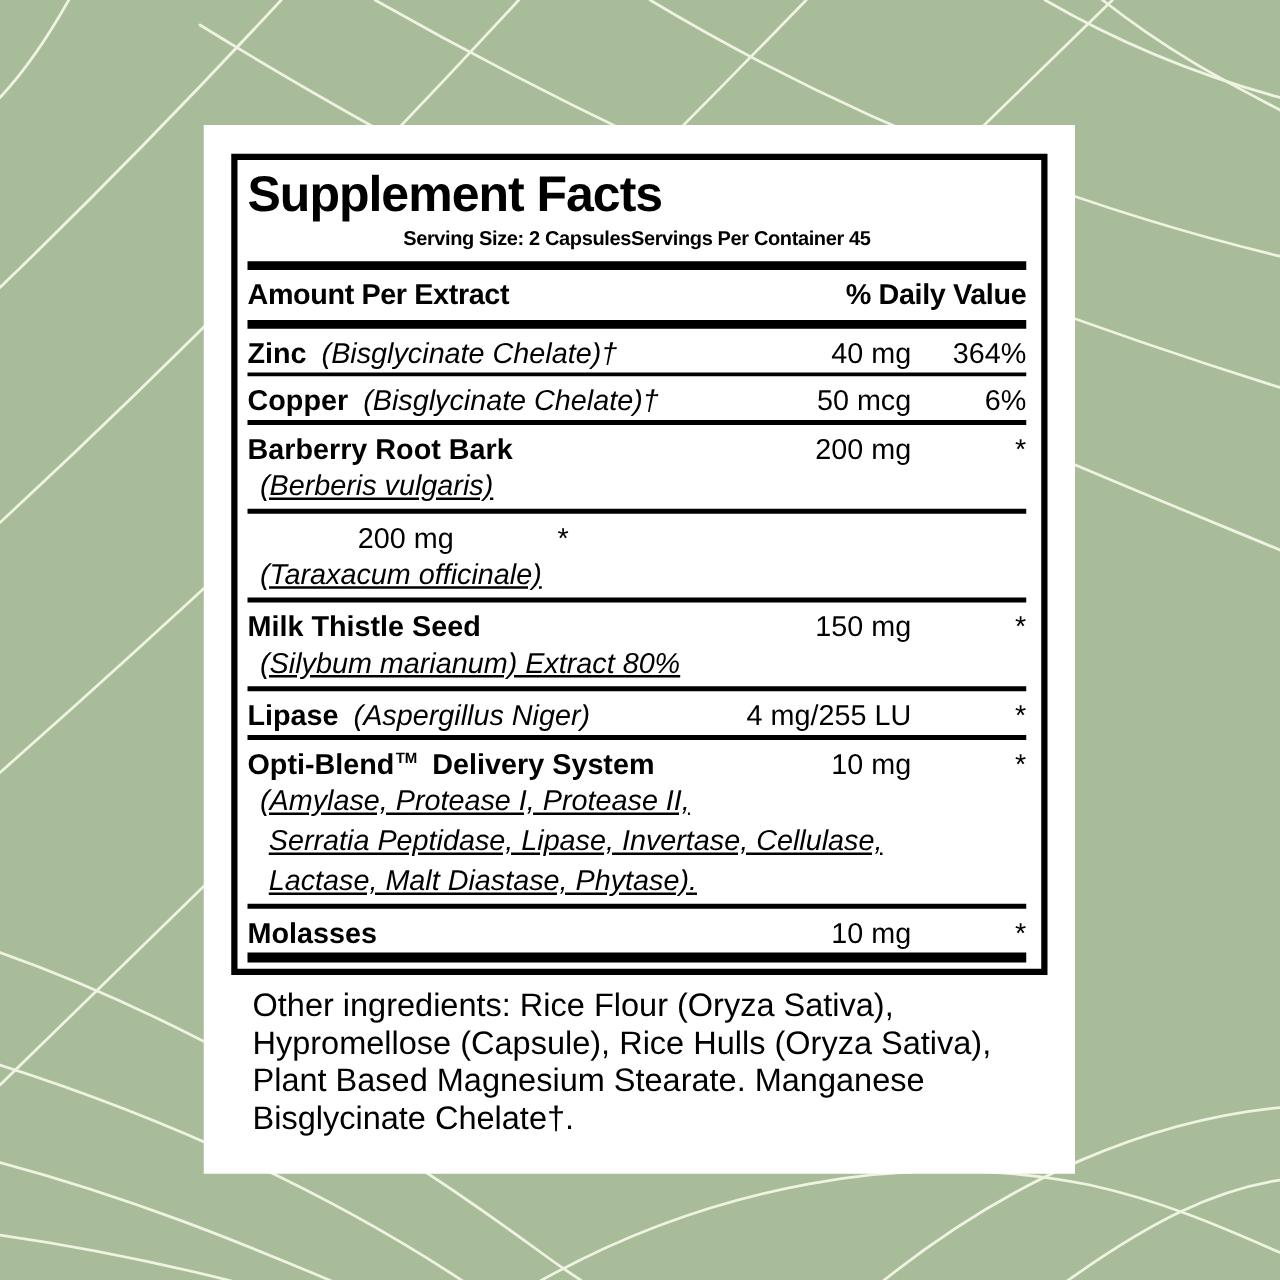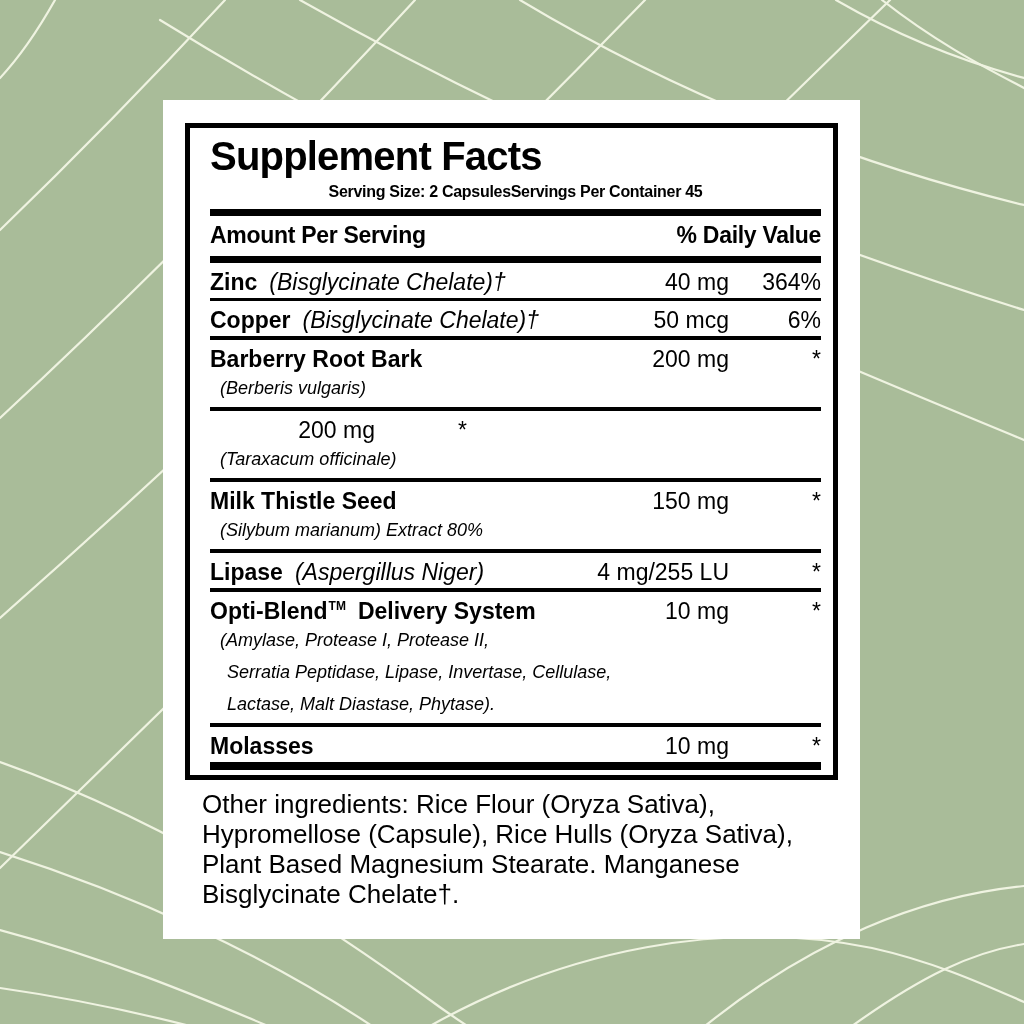--- a/index.html
+++ b/index.html
@@ -13,21 +13,21 @@
   .waves path{fill:none;stroke:#eff3e1;stroke-width:2.2;stroke-linecap:round;}
 
   .card{
     position:absolute;left:163px;top:100px;width:697px;
     background:#ffffff;
     padding:23px 22px 18px 22px;
     box-sizing:border-box;
   }
   .factbox{
     border:5px solid #000;
-    padding:4px 12px 5px 20px;
+    padding:4px 12px 5px 8px;
   }
   .title{
     font-size:40px;font-weight:700;letter-spacing:-0.8px;
     line-height:1.12;padding:2px 0 1px 0;
   }
   .servline{
     display:flex;justify-content:center;
     font-size:16px;font-weight:700;letter-spacing:-0.3px;
     padding:2px 0 8px 0;line-height:1.2;white-space:nowrap;
   }
@@ -49,22 +49,22 @@
     padding:5px 0 2px 0;
   }
   .fname{flex:1;white-space:nowrap;overflow:visible;}
   .famt{width:165px;text-align:right;white-space:nowrap;}
   .fdv{width:92px;text-align:right;white-space:nowrap;}
   .bn{font-weight:700;text-align:center;}
   .it{font-style:italic;}
   .ml{margin-left:12px;}
   sup.tm{font-weight:700;font-size:12px;line-height:0;vertical-align:super;margin-left:1px;}
   .sub{
-    font-size:18px;line-height:28px;font-style:italic;
-    padding-left:10px;margin:-1px 0 5px 0;white-space:nowrap;
+    font-size:23px;line-height:28px;font-style:italic;
+    padding-left:10px;margin:-1px 0 5px 0;white-space:nowrap;text-decoration:underline;
   }
   .sub.indent{padding-left:17px;}
   .footnote{
     font-size:24px;line-height:28px;
     padding:7px 0 4px 0;
   }
   .other{
     font-size:26px;line-height:30px;
     margin:9px 0 12px 17px;
   }
@@ -101,21 +101,21 @@
       <div class="title">Supplement Facts</div>
 
       <div class="servline">
         <span>Serving Size: 2 Capsules</span>
         <span>Servings Per Container 45</span>
       </div>
 
       <div class="bar b7"></div>
 
       <div class="hdrline">
-        <span>Amount Per Serving</span>
+        <span>Amount Per Extract</span>
         <span>% Daily Value</span>
       </div>
 
       <div class="bar b7"></div>
 
       <div class="fblock">
         <div class="frow">
           <div class="fname">
             <span class="bn">Zinc</span><span class="it ml">(Bisglycinate Chelate)†</span>
           </div>

